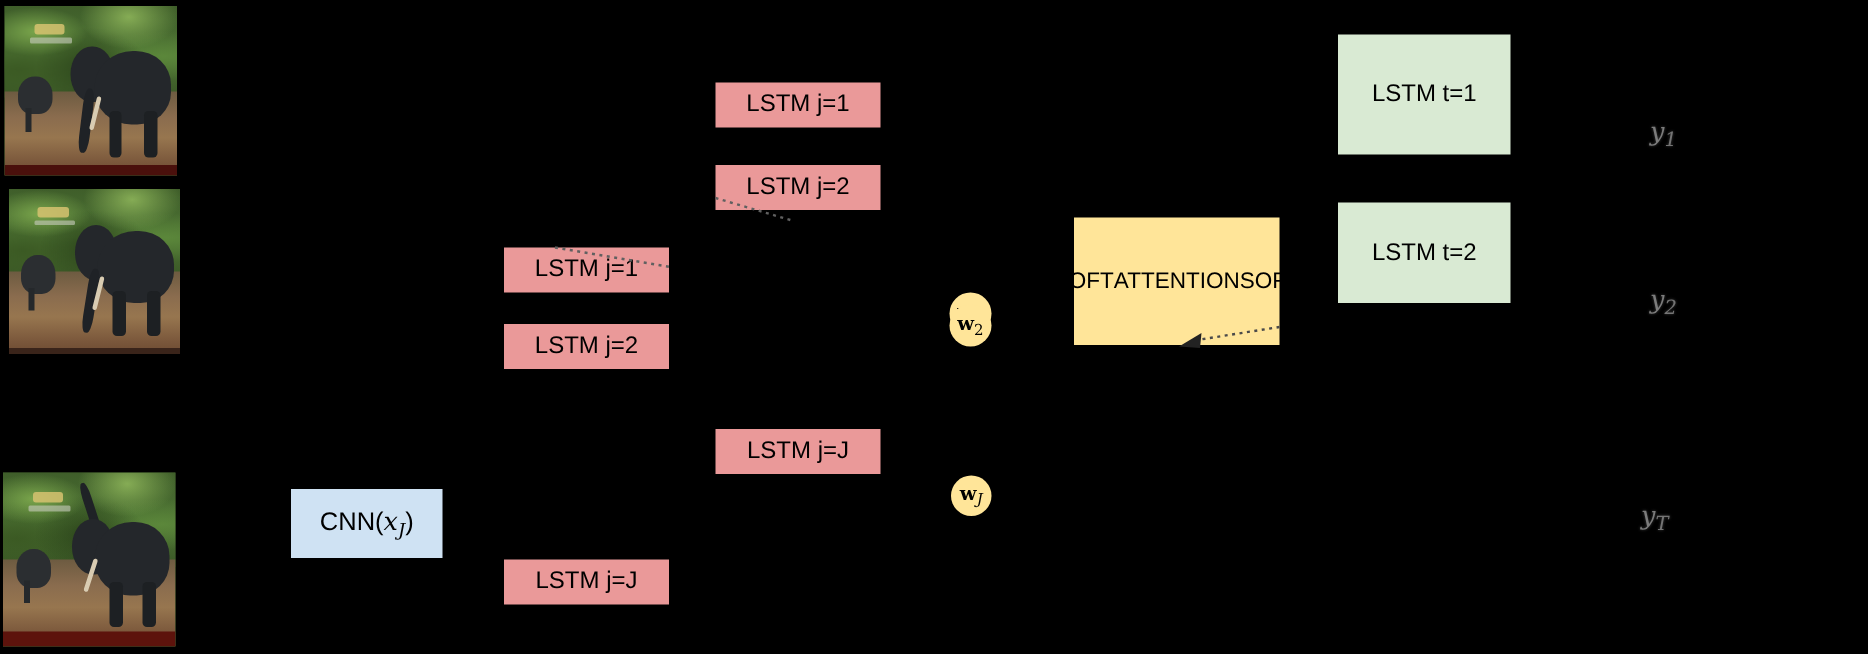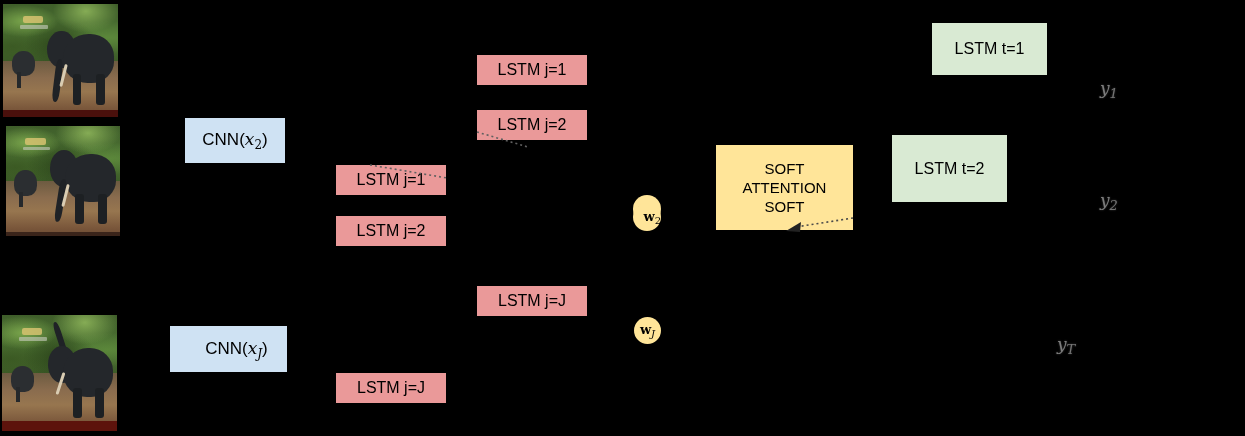--- a/index.html
+++ b/index.html
@@ -8,21 +8,21 @@
     font-family:"Liberation Sans",sans-serif;
   }
   
   .box{
     position:absolute;display:flex;align-items:center;justify-content:center;
     color:#000;text-align:center;
   }
   .cnn{background:#cfe2f3;font-size:17px;}
   .enc{background:#ea9999;font-size:16px;}
   .dec{background:#d9ead3;font-size:16px;}
-  .att{background:#ffe599;font-size:15px;line-height:19px;flex-direction:column;}
+  .att{background:#ffe599;font-size:15px;line-height:19px;}
   .mathvar{font-family:"DejaVu Serif",serif;font-style:italic;}
   .msub{font-family:"DejaVu Serif",serif;font-size:12px;vertical-align:-4px;}
   .msub.it{font-style:italic;}
   
   .wcirc{
     position:absolute;border-radius:50%;background:#ffe599;color:#000;
     display:flex;align-items:center;justify-content:center;
     font-family:"DejaVu Serif",serif;font-weight:bold;font-size:13px;
   }
   .wcirc .msub{font-weight:normal;font-size:10px;vertical-align:-3px;}
@@ -113,24 +113,21 @@
       <div class="el-trunk" style="left:20%;top:-14%;width:9%;height:46%;transform:rotate(-18deg);"></div>
       <div class="el-head" style="left:6%;top:14%;width:40%;height:42%;"></div>
       <div class="el-body" style="left:28%;top:16%;width:70%;height:56%;"></div>
       <div class="el-tusk" style="left:22%;top:44%;width:3px;height:26%;transform:rotate(18deg);"></div>
       <div class="el-leg" style="left:42%;top:62%;width:12%;height:34%;"></div>
       <div class="el-leg" style="left:72%;top:62%;width:13%;height:34%;"></div>
     </div>
     <div class="strip" style="height:10px;background:#5d130c;"></div>
   </div>
 
-  <div class="box cnn" style="left:185px;top:118px;width:100px;height:45px;">
-    <span><span>CNN(</span><span class="mathvar">x</span><span class="msub">2</span><span>)</span></span>
-  </div>
-  <div class="box cnn" style="left:170px;top:326px;width:101px;height:46px;padding-left:16px;">
+  <div class="box cnn" style="left:194px;top:326px;width:101px;height:46px;">
     <span><span>CNN(</span><span class="mathvar">x</span><span class="msub it">J</span><span>)</span></span>
   </div>
 
   <div class="box enc" style="left:336px;top:165px;width:110px;height:30px;">
     <span>LSTM j=1</span>
   </div>
   <div class="box enc" style="left:336px;top:216px;width:110px;height:30px;">
     <span>LSTM j=2</span>
   </div>
   <div class="box enc" style="left:336px;top:373px;width:110px;height:30px;">
@@ -143,47 +140,47 @@
   <div class="box enc" style="left:477px;top:110px;width:110px;height:30px;">
     <span>LSTM j=2</span>
   </div>
   <div class="box enc" style="left:477px;top:286px;width:110px;height:30px;">
     <span>LSTM j=J</span>
   </div>
 
   <div class="wcirc" style="left:633px;top:163px;width:28px;height:28px;margin-top:32px;">
     <span><span>w</span><span class="msub">1</span></span>
   </div>
-  <div class="wcirc" style="left:633px;top:203px;width:28px;height:28px;justify-content:flex-end;">
+  <div class="wcirc" style="left:633px;top:203px;width:28px;height:28px;">
     <span><span>w</span><span class="msub">2</span></span>
   </div>
   <div class="wcirc" style="left:634px;top:317px;width:27px;height:27px;">
     <span><span>w</span><span class="msub it">J</span></span>
   </div>
 
   <div class="box att" style="left:716px;top:145px;width:137px;height:85px;">
     <span>SOFT</span>
     <span>ATTENTION</span>
     <span>SOFT</span>
   </div>
 
-  <div class="box dec" style="left:892px;top:23px;width:115px;height:52px;margin-left:40px;">
+  <div class="box dec" style="left:892px;top:23px;width:115px;height:80px;">
     <span>LSTM t=1</span>
   </div>
   <div class="box dec" style="left:892px;top:135px;width:115px;height:67px;">
     <span>LSTM t=2</span>
   </div>
 
   <div class="yout" style="left:1100px;top:78px;">
     <span>y</span><span class="msub">1</span>
   </div>
   <div class="yout" style="left:1100px;top:190px;">
     <span>y</span><span class="msub">2</span>
   </div>
-  <div class="yout" style="left:1057px;top:334px;">
+  <div class="yout" style="left:1094px;top:334px;">
     <span>y</span><span class="msub it">T</span>
   </div>
 
   <svg id="connectors" width="1245" height="436">
     <line x1="370" y1="165" x2="447" y2="178" stroke="#606060" stroke-width="1.6" stroke-dasharray="2 3"></line>
     <line x1="477" y1="132" x2="528" y2="147" stroke="#606060" stroke-width="1.6" stroke-dasharray="2 3"></line>
     <line x1="853" y1="218" x2="796" y2="227" stroke="#4a4a4a" stroke-width="1.6" stroke-dasharray="2 3"></line>
     <polygon points="786,231 801,222 800,232" fill="#222222"></polygon>
   </svg>
 

